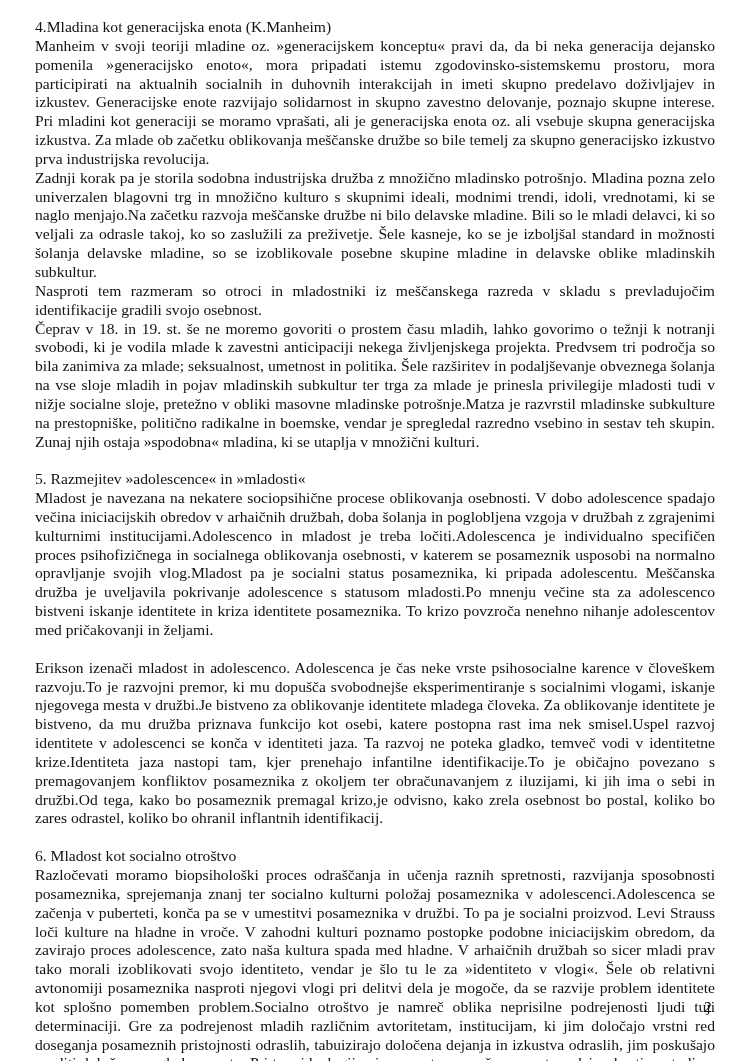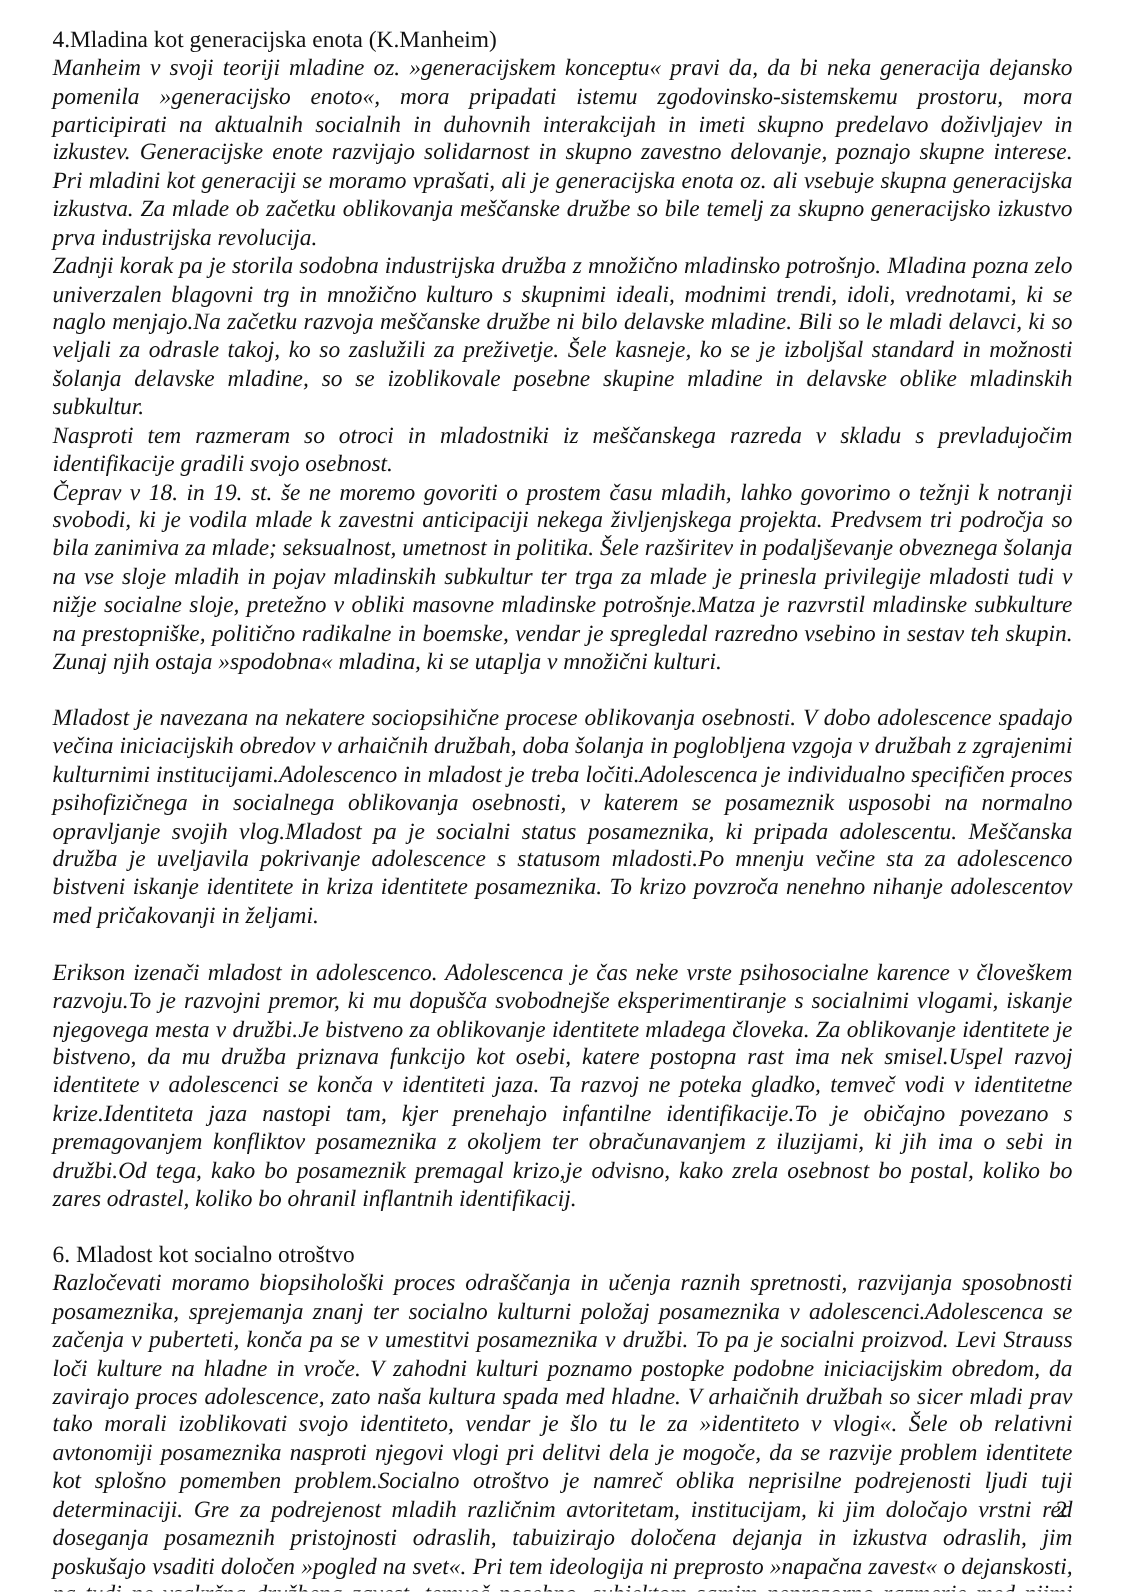--- a/index.html
+++ b/index.html
@@ -18,21 +18,20 @@
   .section + .section { margin-top: 18.85px; }
   h2.heading {
     font-size: 15.6px;
     font-weight: normal;
     margin: 0;
     line-height: 18.85px;
   }
   p.para {
     margin: 0;
     text-align: justify;
-    font-style: italic;
   }
   .page-number {
     position: absolute;
     left: 704px;
     top: 998px;
     font-family: "Liberation Serif", "DejaVu Serif", serif;
     font-size: 15.6px;
     color: #111111;
   }
 </style>
@@ -43,20 +42,21 @@
 
   <div class="section">
     <h2 class="heading">4.Mladina kot generacijska enota (K.Manheim)</h2>
     <p class="para">Manheim v svoji teoriji mladine oz. »generacijskem konceptu« pravi da, da bi neka generacija dejansko pomenila »generacijsko enoto«, mora pripadati istemu zgodovinsko-sistemskemu prostoru, mora participirati na aktualnih socialnih in duhovnih interakcijah in imeti skupno predelavo doživljajev in izkustev. Generacijske enote razvijajo solidarnost in skupno zavestno delovanje, poznajo skupne interese. Pri mladini kot generaciji se moramo vprašati, ali je generacijska enota oz. ali vsebuje skupna generacijska izkustva. Za mlade ob začetku oblikovanja meščanske družbe so bile temelj za skupno generacijsko izkustvo prva industrijska revolucija.</p>
     <p class="para">Zadnji korak pa je storila sodobna industrijska družba z množično mladinsko potrošnjo. Mladina pozna zelo univerzalen blagovni trg in množično kulturo s skupnimi ideali, modnimi trendi, idoli, vrednotami, ki se naglo menjajo.Na začetku razvoja meščanske družbe ni bilo delavske mladine. Bili so le mladi delavci, ki so veljali za odrasle takoj, ko so zaslužili za preživetje. Šele kasneje, ko se je izboljšal standard in možnosti šolanja delavske mladine, so se izoblikovale posebne skupine mladine in delavske oblike mladinskih subkultur.</p>
     <p class="para">Nasproti tem razmeram so otroci in mladostniki iz meščanskega razreda v skladu s prevladujočim identifikacije gradili svojo osebnost.</p>
     <p class="para">Čeprav v 18. in 19. st. še ne moremo govoriti o prostem času mladih, lahko govorimo o težnji k notranji svobodi, ki je vodila mlade k zavestni anticipaciji nekega življenjskega projekta. Predvsem tri področja so bila zanimiva za mlade; seksualnost, umetnost in politika.  Šele razširitev in podaljševanje obveznega šolanja na vse sloje mladih in pojav mladinskih subkultur ter trga za mlade je prinesla privilegije mladosti tudi v nižje socialne sloje, pretežno v obliki masovne mladinske potrošnje.Matza je razvrstil mladinske subkulture na prestopniške, politično radikalne in boemske, vendar je spregledal razredno vsebino in sestav teh skupin. Zunaj njih ostaja »spodobna« mladina, ki se utaplja v množični kulturi.</p>
   </div>
 
   <div class="section">
+    <h2 class="heading">5. Razmejitev »adolescence« in »mladosti«</h2>
     <p class="para">Mladost je navezana na nekatere sociopsihične procese oblikovanja osebnosti. V dobo adolescence spadajo večina iniciacijskih obredov v arhaičnih družbah, doba šolanja in poglobljena vzgoja v družbah z zgrajenimi kulturnimi institucijami.Adolescenco in mladost je treba ločiti.Adolescenca je individualno specifičen proces psihofizičnega in socialnega oblikovanja osebnosti, v katerem se posameznik usposobi na normalno opravljanje svojih vlog.Mladost pa je socialni status posameznika, ki pripada adolescentu. Meščanska družba je uveljavila pokrivanje adolescence s statusom mladosti.Po mnenju večine sta za adolescenco bistveni iskanje identitete in kriza identitete posameznika. To krizo povzroča nenehno nihanje adolescentov med pričakovanji in željami.</p>
   </div>
 
   <div class="section">
     <p class="para">Erikson izenači mladost in adolescenco. Adolescenca je čas neke vrste psihosocialne karence v človeškem razvoju.To je razvojni premor, ki mu dopušča  svobodnejše eksperimentiranje s socialnimi vlogami, iskanje njegovega mesta v družbi.Je bistveno za oblikovanje identitete mladega človeka. Za oblikovanje identitete je bistveno, da mu družba priznava funkcijo kot osebi, katere postopna rast ima nek smisel.Uspel razvoj identitete v adolescenci se konča v identiteti jaza. Ta razvoj ne poteka gladko, temveč  vodi v identitetne krize.Identiteta jaza nastopi tam, kjer prenehajo infantilne identifikacije.To je običajno povezano s premagovanjem konfliktov posameznika z okoljem ter obračunavanjem z iluzijami, ki jih ima o sebi in družbi.Od tega, kako bo posameznik premagal krizo,je odvisno, kako zrela osebnost bo postal, koliko bo zares odrastel, koliko bo ohranil inflantnih identifikacij.</p>
   </div>
 
   <div class="section">
     <h2 class="heading">6. Mladost kot socialno otroštvo</h2>
     <p class="para">Razločevati moramo biopsihološki proces odraščanja in učenja raznih spretnosti, razvijanja sposobnosti posameznika, sprejemanja znanj ter socialno kulturni položaj posameznika v adolescenci.Adolescenca se začenja v puberteti, konča pa se v umestitvi posameznika v družbi. To pa je socialni proizvod. Levi Strauss loči kulture na hladne in vroče. V zahodni kulturi poznamo postopke podobne iniciacijskim obredom, da zavirajo proces adolescence, zato naša kultura spada med hladne. V arhaičnih družbah so sicer mladi prav tako morali izoblikovati svojo identiteto, vendar je šlo tu le za »identiteto v vlogi«. Šele ob relativni avtonomiji posameznika nasproti njegovi vlogi pri delitvi dela je mogoče, da se razvije problem identitete kot splošno pomemben problem.Socialno otroštvo je namreč oblika neprisilne podrejenosti ljudi tuji determinaciji. Gre za podrejenost mladih različnim avtoritetam, institucijam, ki jim določajo vrstni red doseganja posameznih pristojnosti odraslih, tabuizirajo določena dejanja in izkustva odraslih, jim poskušajo vsaditi določen »pogled na svet«. Pri tem ideologija ni preprosto »napačna zavest« o dejanskosti, pa tudi ne vsakršna družbena zavest, temveč posebno, subjektom samim neprozorno razmerje med njimi samimi in njihovimi realnimi življenjskimi razmerami. To sestavino ideologije je poudaril Althusser.</p>

